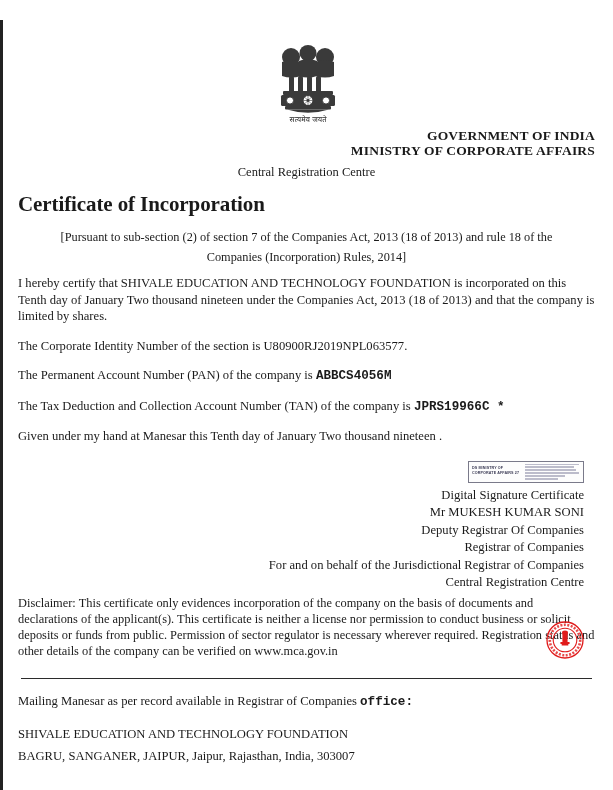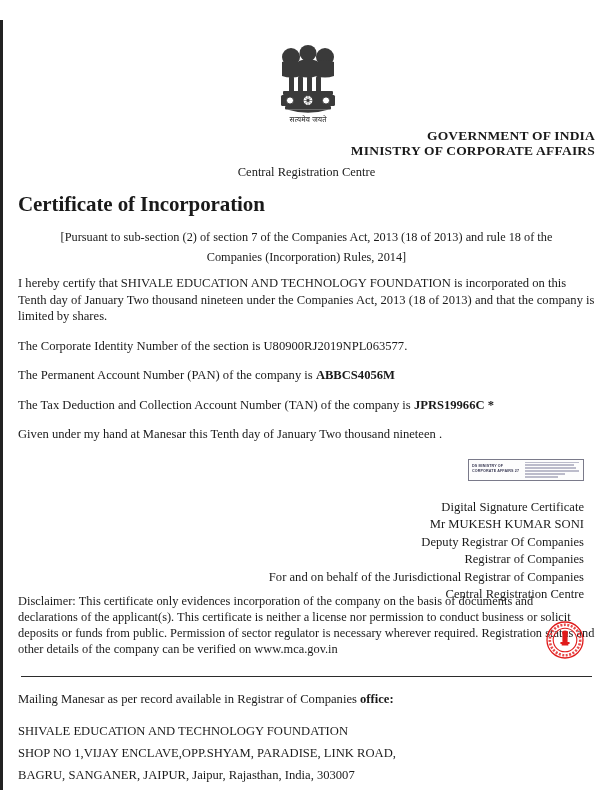--- a/index.html
+++ b/index.html
@@ -73,21 +73,21 @@
     font-size: 12.6px;
     line-height: 16.5px;
     text-align: left;
     margin-top: 8px;
   }
   .spaced-para {
     font-size: 12.6px;
     line-height: 16.5px;
     margin-top: 13px;
   }
-  .bold { font-weight: bold; }
+  .bold { font-weight: bold; font-family: Liberation Mono, monospace; }
 
   
   .sig-area {
     margin-top: 16px;
     position: relative;
     height: 132px;
   }
   .ds-stamp {
     position: absolute;
     right: 11px;
@@ -123,21 +123,21 @@
   }
   .ds-stamp-right .blur-line.w1 { width: 96%; }
   .ds-stamp-right .blur-line.w2 { width: 88%; }
   .ds-stamp-right .blur-line.w3 { width: 92%; }
   .ds-stamp-right .blur-line.w4 { width: 72%; }
   .ds-stamp-right .blur-line.w5 { width: 60%; }
 
   .sig-lines {
     position: absolute;
     right: 11px;
-    top: 40px;
+    top: 26px;
     text-align: right;
     font-size: 12.6px;
     line-height: 17.5px;
   }
 
   
   .disclaimer {
     font-size: 12.4px;
     line-height: 16.3px;
     text-align: left;
@@ -285,21 +285,20 @@
     <p class="disclaimer">Disclaimer: This certificate only evidences incorporation of the company on the basis of documents and declarations of the applicant(s). This certificate is neither a license nor permission to conduct business or solicit deposits or funds from public. Permission of sector regulator is necessary wherever required. Registration status and other details of the company can be verified on www.mca.gov.in</p>
 
     <hr class="rule">
 
     <div class="mail-head">
       <span>Mailing Manesar as per record available in Registrar of Companies </span><span class="bold">office:</span>
     </div>
 
     <div class="addr-block">
       <div class="addr-row">SHIVALE EDUCATION AND TECHNOLOGY FOUNDATION</div>
-      <div class="addr-row">SHOP NO 1,VIJAY ENCLAVE,OPP.SHYAM, PARADISE, LINK ROAD,</div>
       <div class="addr-row">BAGRU, SANGANER, JAIPUR, Jaipur, Rajasthan, India, 303007</div>
     </div>
 
     <div class="footnote">
       <span class="star">*</span><span> as issued by the Income Tax Department</span>
     </div>
 
   </div>
 
   <div class="red-seal">

